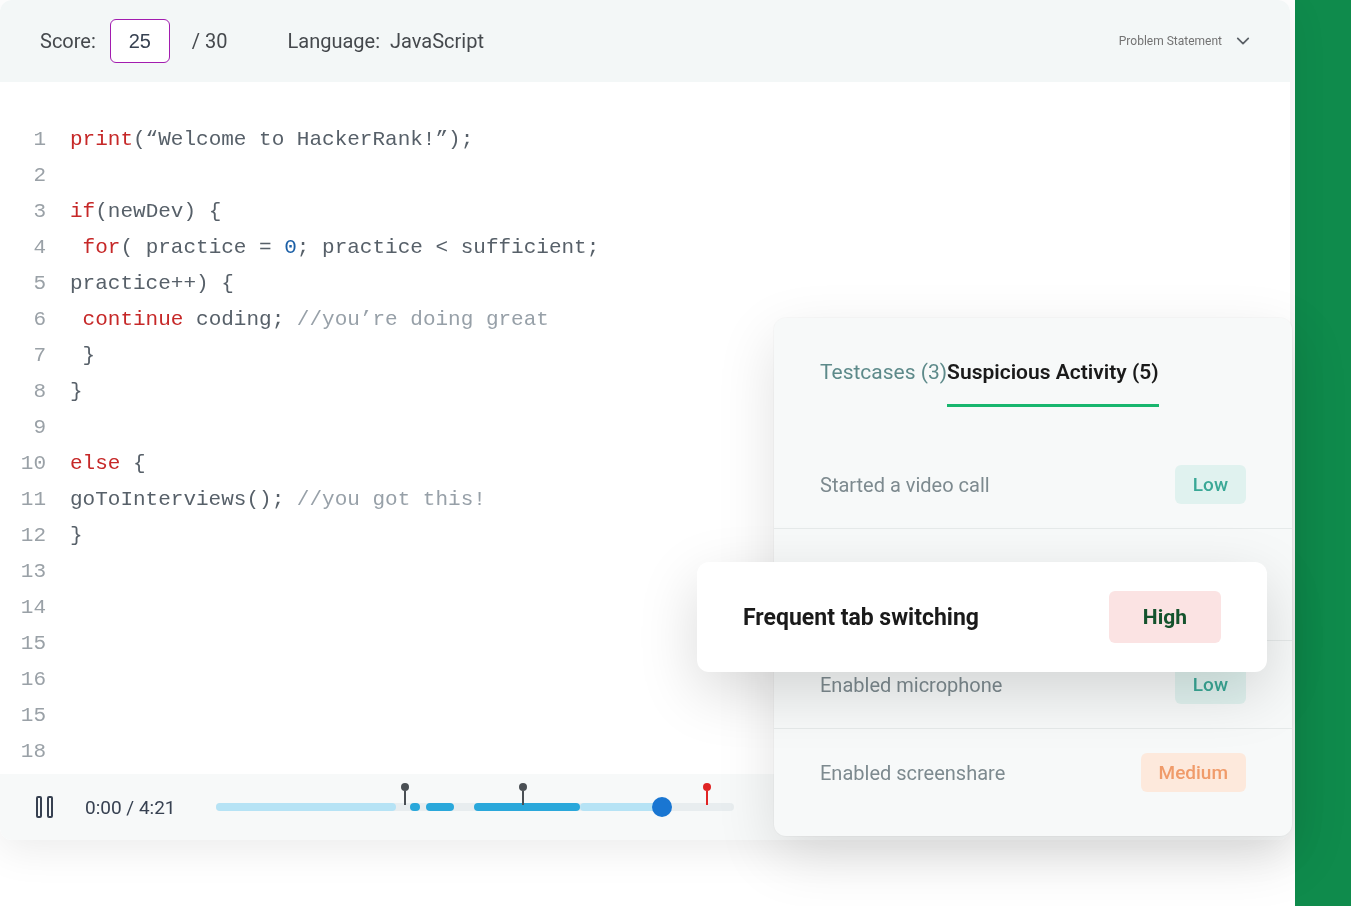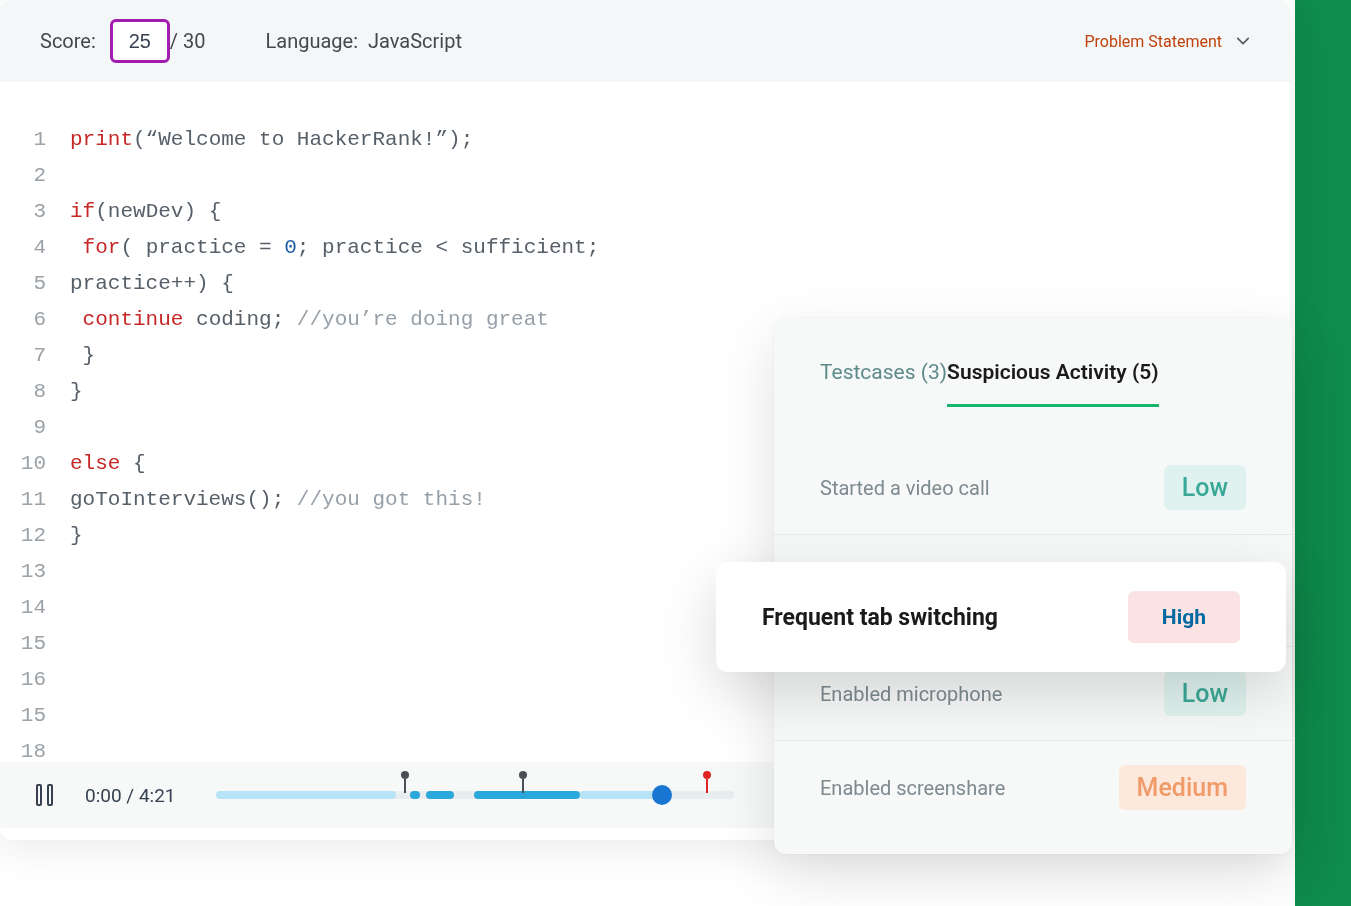--- a/index.html
+++ b/index.html
@@ -28,38 +28,38 @@
     display: flex;
     align-items: center;
     padding: 0 40px;
     font-size: 20px;
     color: #45494d;
   }
   .score-label { margin-right: 14px; }
   .score-input {
     width: 60px;
     height: 44px;
-    border: 3px solid #a21caf;
+    border: 1px solid #a21caf;
     border-radius: 6px;
     background: #fff;
     text-align: center;
     font-size: 20px;
     color: #374151;
-    margin-right: 0;
+    margin-right: 22px;
   }
   .score-max { color: #45494d; margin-right: 60px; }
   .lang-label { color: #45494d; margin-right: 10px; }
   .lang-value { color: #45494d; }
   .header-spacer { flex: 1; }
   .problem-select {
     display: flex;
     align-items: center;
     gap: 14px;
-    color: #c2410c;
-    font-size: 16px;
+    color: #737373;
+    font-size: 12px;
     cursor: pointer;
   }
   .chevron-down {
     width: 14px;
     height: 14px;
   }
   .chevron-down svg { display:block; }
 
   .code-area {
     position: relative;
@@ -84,21 +84,21 @@
     color: #576069;
   }
   .tok-k { color: #c62828; }
   .tok-n { color: #1b5fa6; }
   .tok-c { color: #97a0a8; }
   .tok-p { color: #576069; }
 
   .playback-bar {
     position: absolute;
     left: 0;
-    bottom: 12px;
+    bottom: 0;
     width: 100%;
     height: 66px;
     background: #f7f9f9;
     display: flex;
     align-items: center;
     padding: 0 36px;
     font-size: 19px;
     color: #374151;
   }
   .pause-btn {
@@ -204,49 +204,49 @@
     border-bottom: 1px solid #e6eaea;
   }
   .activity-item:last-child { border-bottom: none; }
   .activity-label {
     font-size: 20px;
     color: #7d8a8f;
   }
   .badge {
     padding: 8px 18px;
     border-radius: 6px;
-    font-size: 25px;
+    font-size: 19px;
     font-weight: 500;
   }
   .badge-low { background: #e0f2ef; color: #3aa896; }
   .badge-medium { background: #fde9dc; color: #f09b6a; }
 
   .highlight-row {
     position: absolute;
-    left: 716px;
+    left: 697px;
     top: 562px;
     width: 570px;
     height: 110px;
     background: #fff;
     border-radius: 12px;
     box-shadow: 0 20px 60px rgba(0,0,0,0.15);
     display: flex;
     align-items: center;
     justify-content: space-between;
     padding: 0 46px;
     z-index: 5;
   }
   .highlight-label {
     font-size: 23px;
     font-weight: 700;
     color: #1a1a1a;
   }
   .badge-high {
     background: #fbe3e3;
-    color: #0369a1;
+    color: #14532d;
     font-weight: 700;
     padding: 14px 34px;
     font-size: 21px;
     border-radius: 6px;
   }
 
   .green-stripe {
     position: absolute;
     right: 0;
     top: 0;

